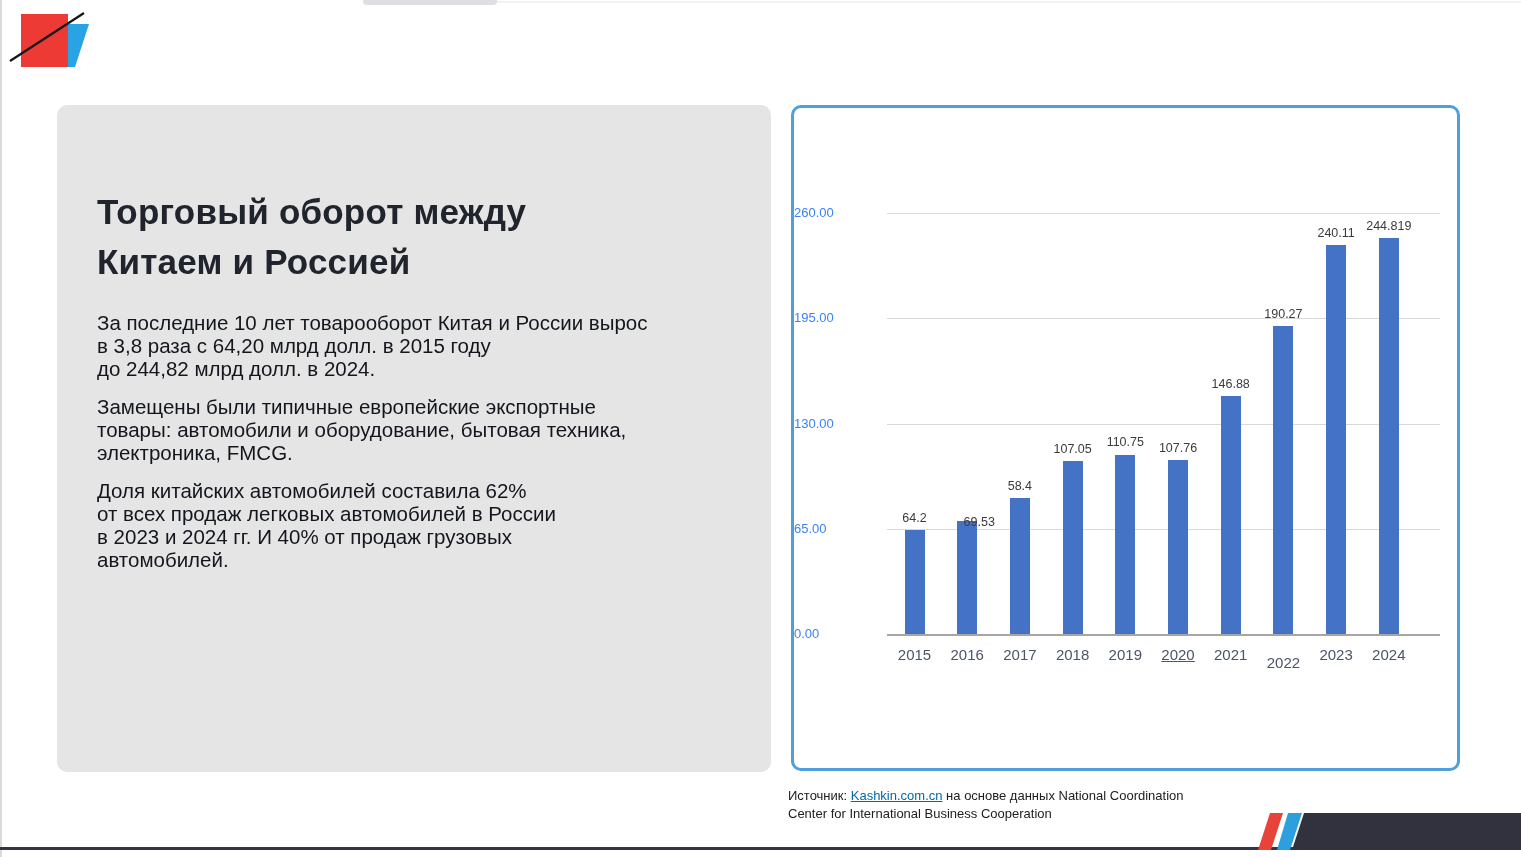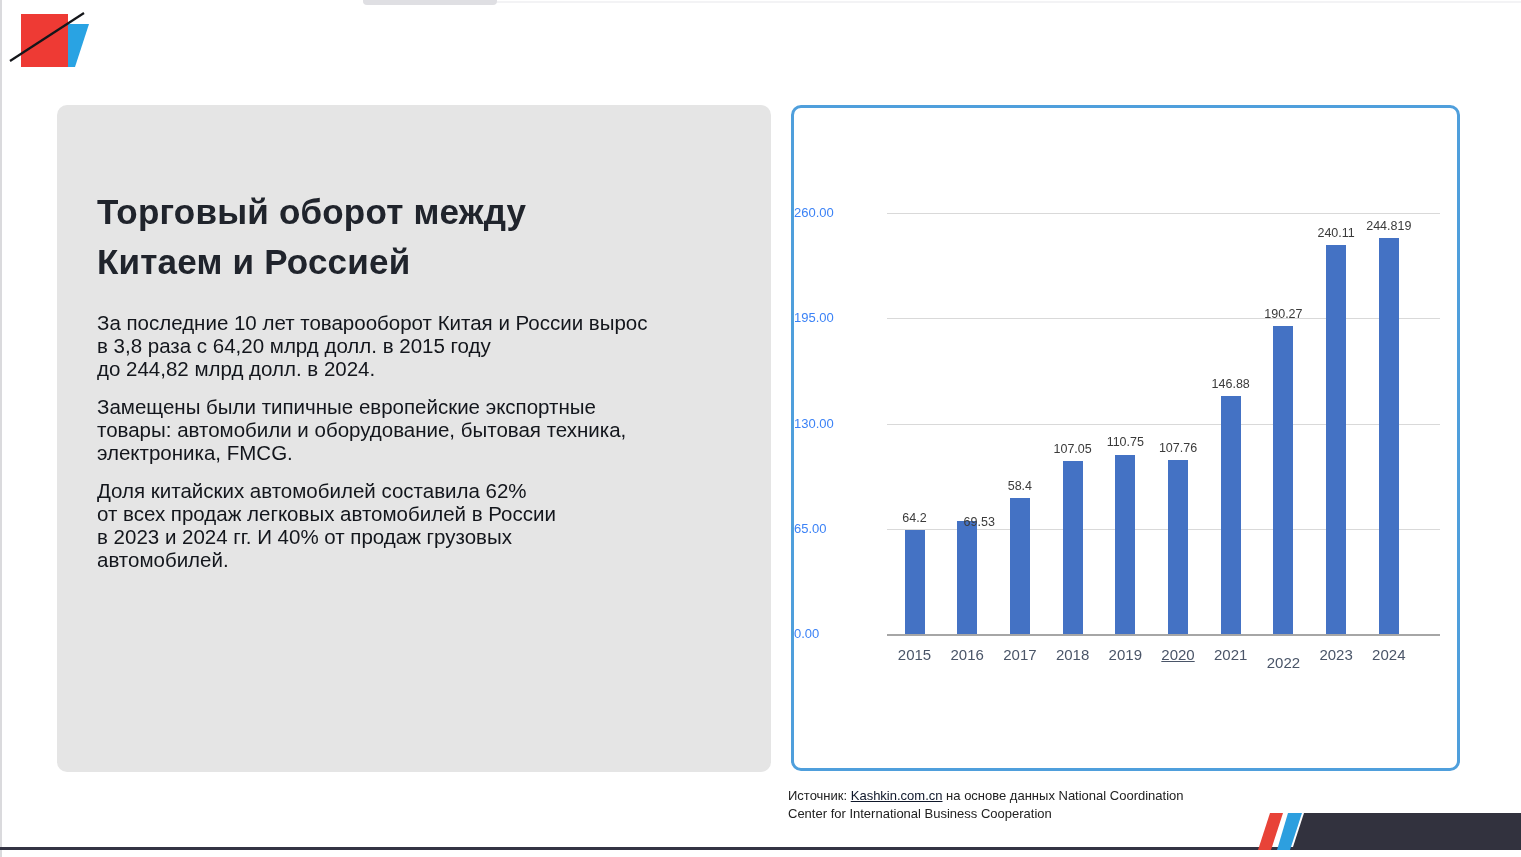--- a/index.html
+++ b/index.html
@@ -26,21 +26,21 @@
   .chart-plot-area { position: absolute; left: 93px; top: 105px; width: 553px; height: 421px; z-index: 2; }
   .gridline { position: absolute; z-index: 1; }
   .y-tick-label { position: absolute; left: 0; width: 84px; height: 16px; line-height: 16px; text-align: left;
                   font-size: 13px; color: #3b82f6; z-index: 1; }
   .x-tick-label { position: absolute; width: 52px; text-align: center; font-size: 15px; color: #4a5568; z-index: 1; }
   .bar { position: absolute; bottom: 0; }
   .bar-label { position: absolute; transform: translateX(-50%); white-space: nowrap; font-size: 12.5px; color: #3b3b3b; }
 
   
   .source-note { position: absolute; left: 788px; top: 787px; width: 460px; font-size: 13px; line-height: 17.5px; color: #212121; white-space: pre-line; }
-  .source-note a { color: #0f172a; text-decoration: underline; cursor: pointer; }
+  .source-note a { color: #0369a1; text-decoration: underline; cursor: pointer; }
 
   
   .footer-decor { position: absolute; left: 1240px; top: 811px; width: 281px; height: 40px; }
 </style>
 </head>
 <body>
 
 <div class="left-edge"></div>
 <div class="top-faint-line"></div>
 <div class="top-strip"></div>

